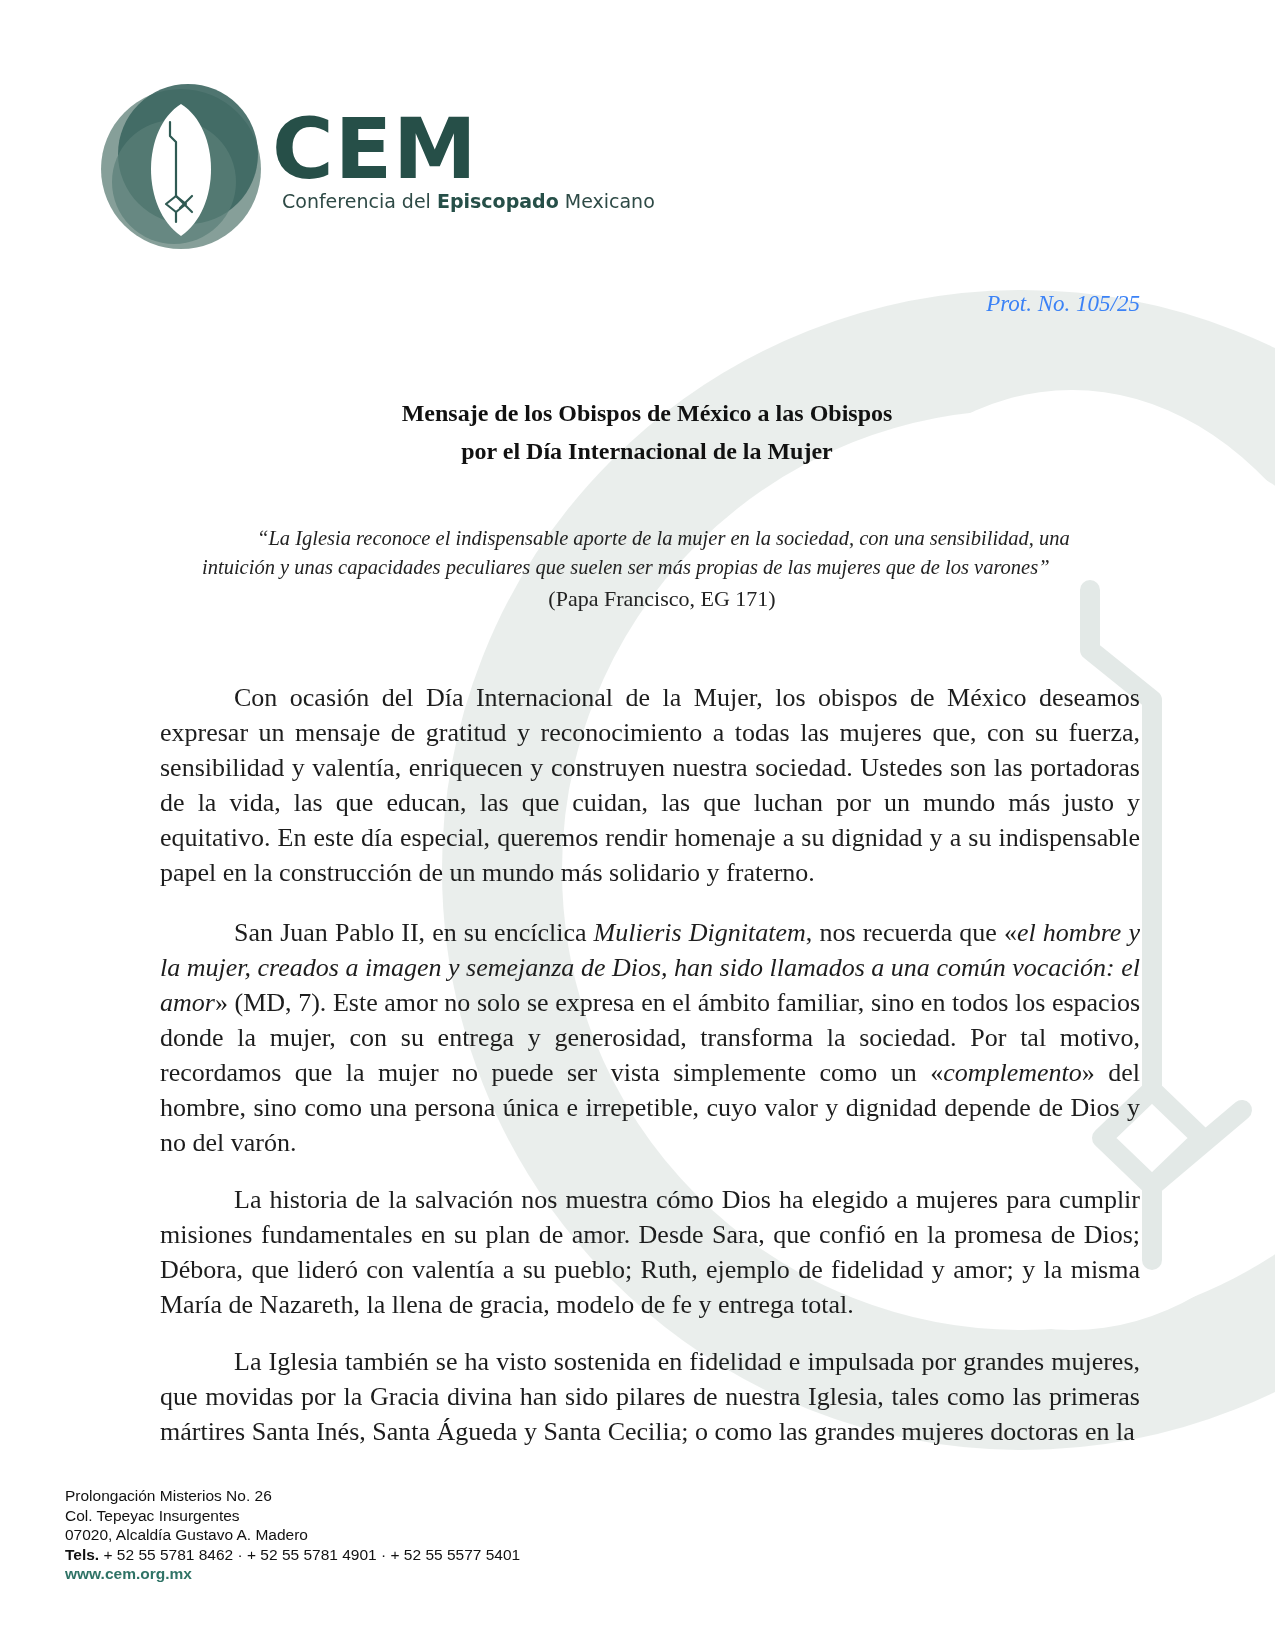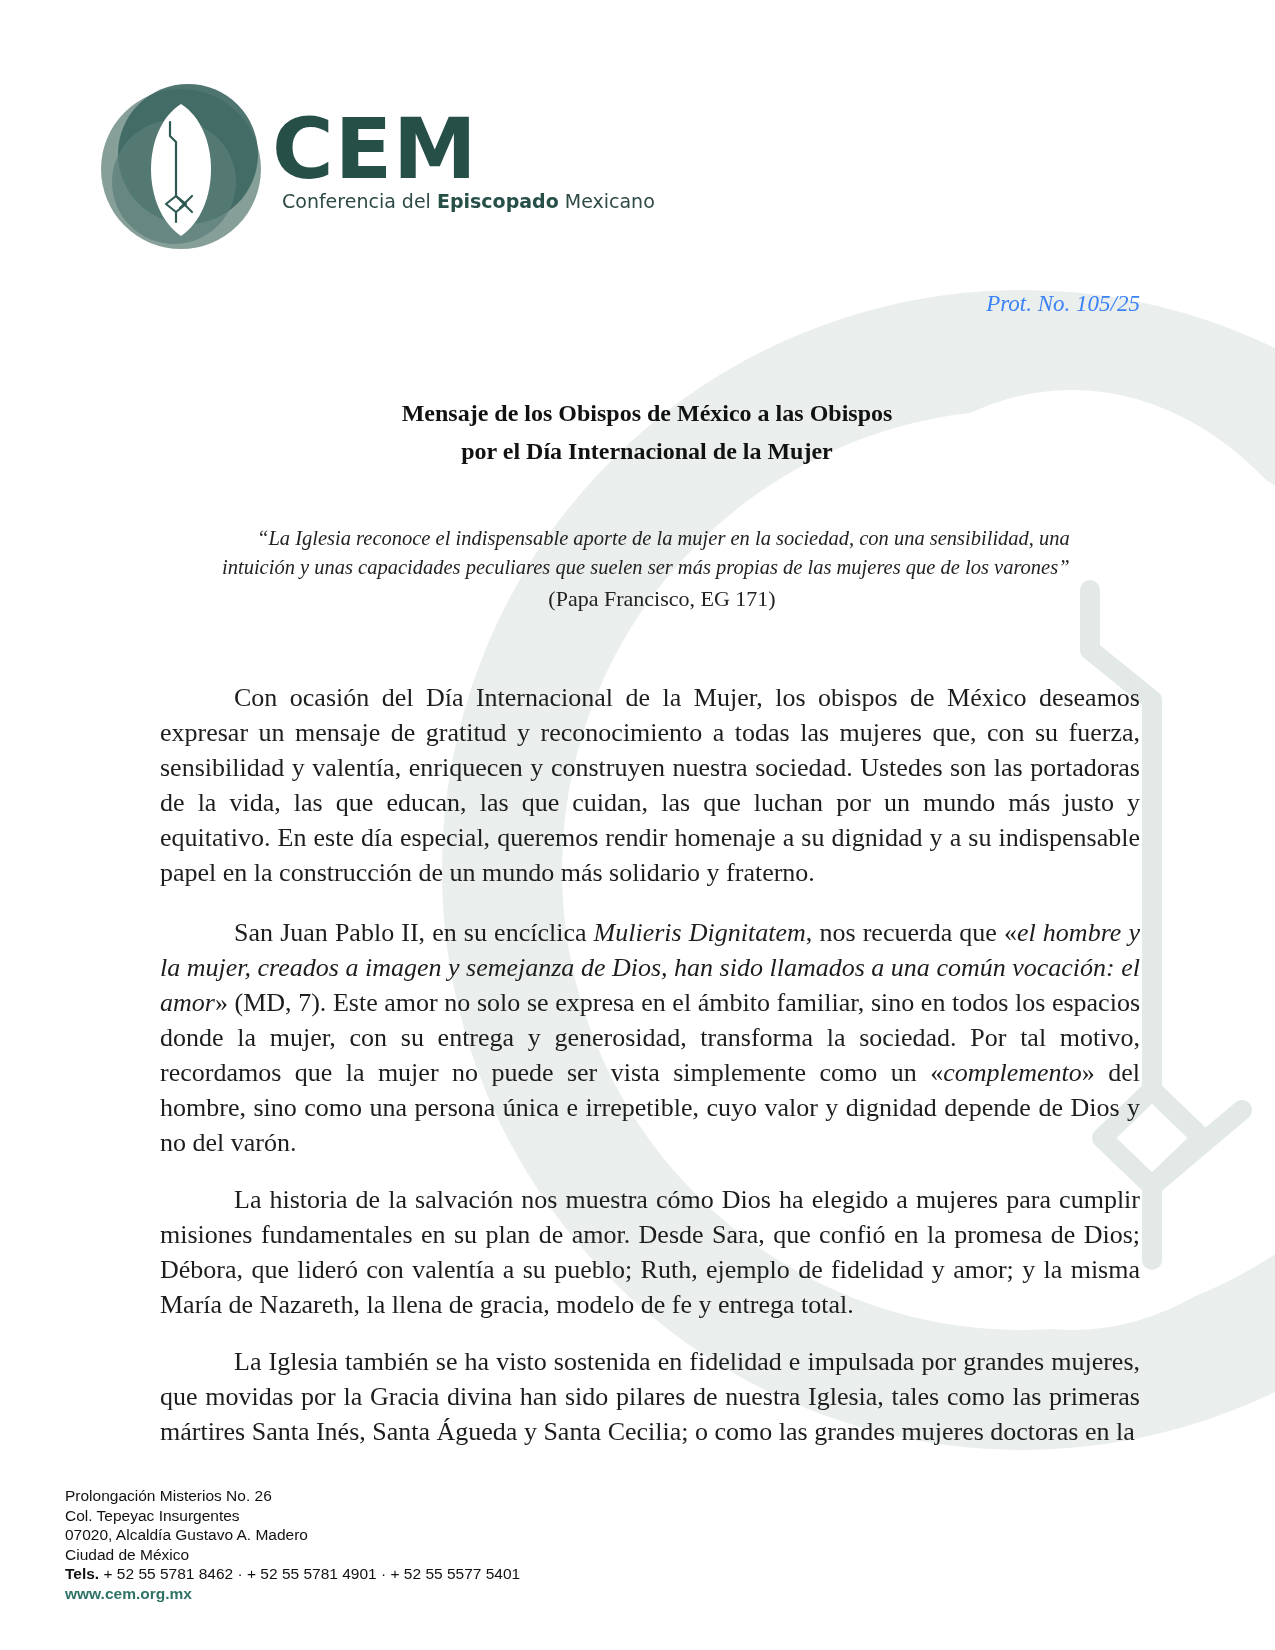--- a/index.html
+++ b/index.html
@@ -12,21 +12,21 @@
   .brand-name { position: absolute; left: 260px; top: 104px; font-family: "DejaVu Sans", sans-serif; font-weight: bold; font-size: 84px; line-height: 90px; letter-spacing: 1px; color: #264f48; z-index: 1; }
   .brand-sub { position: absolute; left: 270px; top: 188px; font-family: "DejaVu Sans", sans-serif; font-size: 19px; line-height: 26px; color: #2e4a46; z-index: 1; white-space: nowrap; }
   .brand-sub b { font-weight: bold; color: #264f48; }
 
   .prot { position: absolute; right: 147px; top: 290px; font-family: "Liberation Serif", serif; font-style: italic; font-size: 23px; line-height: 28px; color: #3b82f6; z-index: 1; }
 
   .title { position: absolute; left: 140px; width: 990px; top: 394px; text-align: center; font-family: "Liberation Serif", serif; font-weight: bold; font-size: 24px; line-height: 38px; color: #111; z-index: 1; }
 
   .epigraph { position: absolute; left: 190px; width: 920px; top: 524px; font-family: Liberation Serif, serif; font-style: italic; font-size: 20.5px; line-height: 29px; color: #222; z-index: 1; }
   .epigraph .l1 { display: block; padding-left: 55px; white-space: nowrap; }
-  .epigraph .l2 { display: block; white-space: nowrap; margin-left: 20px; }
+  .epigraph .l2 { display: block; white-space: nowrap; }
   .epigraph .cite { display: block; text-align: center; font-style: normal; font-size: 22px; line-height: 34px; }
 
   .body { position: absolute; left: 148px; width: 980px; top: 680px; font-family: "Liberation Serif", serif; font-size: 26px; line-height: 35px; color: #1d1d1d; text-align: justify; z-index: 1; }
   .body p { margin: 0 0 22px 0; text-indent: 74px; }
   .body p.p1 { margin-bottom: 25px; }
   .body em { font-style: italic; }
 
   .footer { position: absolute; left: 53px; top: 1468px; font-family: "Liberation Sans", sans-serif; font-size: 15.5px; line-height: 19.5px; color: #111; z-index: 1; margin-top: 18px; }
   .footer div { white-space: nowrap; }
   .footer .tels-label { font-weight: bold; }
@@ -82,18 +82,17 @@
     <p class="p1">Con ocasión del Día Internacional de la Mujer, los obispos de México deseamos expresar un mensaje de gratitud y reconocimiento a todas las mujeres que, con su fuerza, sensibilidad y valentía, enriquecen y construyen nuestra sociedad. Ustedes son las portadoras de la vida, las que educan, las que cuidan, las que luchan por un mundo más justo y equitativo. En este día especial, queremos rendir homenaje a su dignidad y a su indispensable papel en la construcción de un mundo más solidario y fraterno.</p>
     <p><span>San Juan Pablo II, en su encíclica </span><em>Mulieris Dignitatem</em><span>, nos recuerda que «</span><em>el hombre y la mujer, creados a imagen y semejanza de Dios, han sido llamados a una común vocación: el amor</em><span>» (MD, 7). Este amor no solo se expresa en el ámbito familiar, sino en todos los espacios donde la mujer, con su entrega y generosidad, transforma la sociedad. Por tal motivo, recordamos que la mujer no puede ser vista simplemente como un «</span><em>complemento</em><span>» del hombre, sino como una persona única e irrepetible, cuyo valor y dignidad depende de Dios y no del varón.</span></p>
     <p>La historia de la salvación nos muestra cómo Dios ha elegido a mujeres para cumplir misiones fundamentales en su plan de amor. Desde Sara, que confió en la promesa de Dios; Débora, que lideró con valentía a su pueblo; Ruth, ejemplo de fidelidad y amor; y la misma María de Nazareth, la llena de gracia, modelo de fe y entrega total.</p>
     <p>La Iglesia también se ha visto sostenida en fidelidad e impulsada por grandes mujeres, que movidas por la Gracia divina han sido pilares de nuestra Iglesia, tales como las primeras mártires Santa Inés, Santa Águeda y Santa Cecilia; o como las grandes mujeres doctoras en la</p>
   </div>
 
   <div class="footer">
     <div>Prolongación Misterios No. 26</div>
     <div>Col. Tepeyac Insurgentes</div>
     <div>07020, Alcaldía Gustavo A. Madero</div>
-    <div>Ciudad de México</div>
     <div><span class="tels-label">Tels.</span><span> + 52 55 5781 8462 · + 52 55 5781 4901 · + 52 55 5577 5401</span></div>
     <div class="web">www.cem.org.mx</div>
   </div>
 
 </div>
 
 </body></html>

